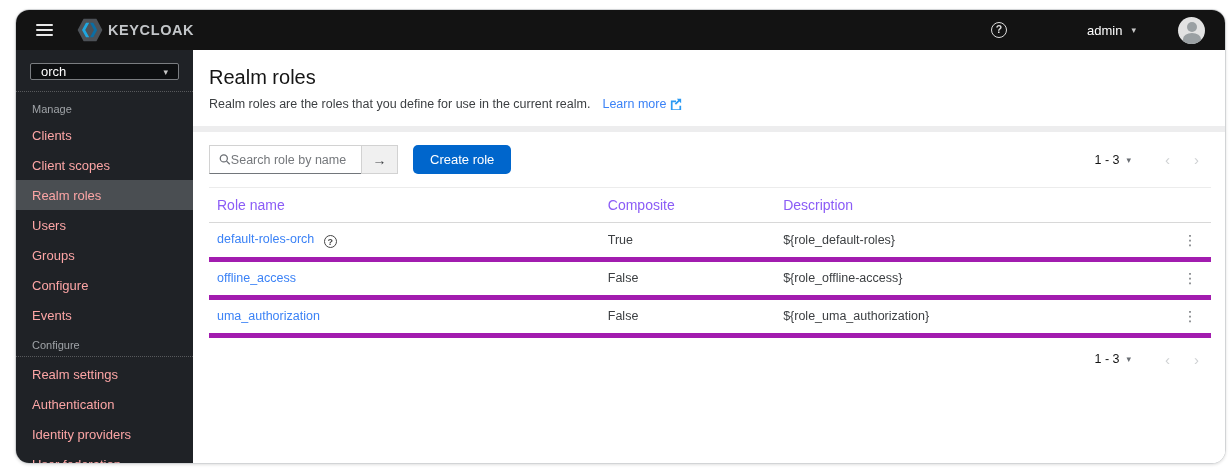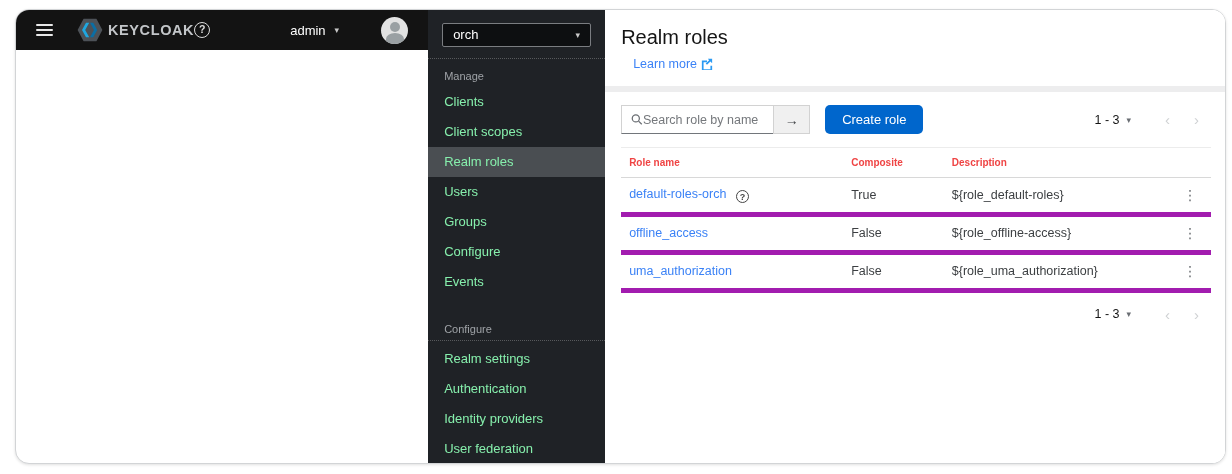--- a/index.html
+++ b/index.html
@@ -1,21 +1,21 @@
 <!DOCTYPE html>
 <html><head>
 <meta charset="utf-8">
 <style>
   * { box-sizing: border-box; margin: 0; padding: 0; }
   html, body { width: 1232px; height: 474px; background: #ffffff; font-family: "Liberation Sans", sans-serif; }
   .frame {
     position: absolute; left: 15px; top: 9px; width: 1211px; height: 455px;
     border: 1px solid #d2d4d6; border-radius: 14px; overflow: hidden;
     background: #ffffff; box-shadow: 0 1px 3px rgba(0,0,0,.12);
-    display: flex; flex-direction: row;
+    display: flex; flex-direction: column;
   }
   
   .topbar { height: 40px; flex: 0 0 auto; background: #131313; display: flex; align-items: center; padding: 0 20px; }
   .burger { width: 17px; height: 13px; display: flex; flex-direction: column; justify-content: space-between; cursor: pointer; }
   .burger span { display: block; height: 2.4px; background: #e8e8e8; border-radius: 1px; }
   .brand { display: flex; align-items: center; gap: 5px; margin-left: 24px; }
   .brand-text { color: #c3c6c9; font-weight: bold; font-size: 14.5px; letter-spacing: .6px; }
   .topbar-right { margin-left: auto; display: flex; align-items: center; }
   .help-circle { width: 16px; height: 16px; border: 1.4px solid #dcdcdc; border-radius: 50%; color: #dcdcdc;
     font-size: 10.5px; line-height: 13px; text-align: center; font-weight: bold; cursor: pointer; }
@@ -25,21 +25,21 @@
   .avatar .head { position: absolute; left: 8.5px; top: 5px; width: 10px; height: 10px; border-radius: 50%; background: #9aa0a3; }
   .avatar .body { position: absolute; left: 4.5px; top: 16px; width: 18px; height: 12px; border-radius: 50% 50% 0 0; background: #9aa0a3; }
   
   .body-row { flex: 1; display: flex; min-height: 0; }
   
   .sidebar { width: 177px; flex: 0 0 auto; background: #1f2226; display: flex; flex-direction: column; padding-top: 13px; }
   .realm-select { margin: 0 14px 11px; height: 30px; background: #0d0f11; border: 1px solid #7a7d81; border-radius: 2px;
     display: flex; align-items: center; justify-content: space-between; padding: 0 10px; font-size: 13px; color: #ffffff; cursor: pointer; }
   .side-divider { border: none; border-top: 1px dotted rgba(255,255,255,.25); margin: 0 0 2px; }
   .nav-label { font-size: 11px; color: #9fa3a7; padding: 9px 16px 5px; }
-  .nav-item { font-size: 13px; color: #86efac; padding: 7.5px 16px; cursor: pointer; }
+  .nav-item { font-size: 13px; color: #fca5a5; padding: 7.5px 16px; cursor: pointer; }
   .nav-item.selected { background: #4a4e52; }
   .nav-gap { height: 22px; }
   
   .main { flex: 1; min-width: 0; display: flex; flex-direction: column; background: #ffffff; }
   .page-header { background: #ffffff; padding: 16px 16px 15px; }
   .page-title { font-size: 20px; font-weight: 400; color: #151515; }
   .page-desc { margin-top: 8px; font-size: 12.5px; color: #3c3f42; display: flex; align-items: center; }
   .link { color: #3b82f6; text-decoration: none; cursor: pointer; }
   .learn-more { margin-left: 12px; display: inline-flex; align-items: center; gap: 4px; }
   .band { height: 6px; background: #ededee; flex: 0 0 auto; }
@@ -56,21 +56,21 @@
   .btn-primary { margin-left: 15px; height: 29px; padding: 4px 17px; background: #0066cc; color: #ffffff;
     border: none; border-radius: 5px; font-size: 13px; font-family: "Liberation Sans", sans-serif; cursor: pointer; }
   .flex-spacer { flex: 1; }
   .pagination { display: flex; align-items: center; font-size: 12.5px; color: #151515; }
   .pg-range { display: flex; align-items: center; gap: 7px; cursor: pointer; }
   .pg-caret { font-size: 9px; color: #6a6e73; }
   .pg-nav { display: flex; margin-left: 22px; }
   .pg-btn { color: #cfd1d3; font-size: 15px; padding: 0 12px; cursor: default; line-height: 1; }
   
   table { width: 100%; border-collapse: collapse; margin-top: 13px; }
-  thead th { text-align: left; font-size: 10px; font-weight: bold; color: #ef4444;
+  thead th { text-align: left; font-size: 14px; font-weight: normal; color: #8b5cf6;
     padding: 9px 8px; border-top: 1px solid #ececec; border-bottom: 1px solid #d8d8d8; }
   tbody td { font-size: 12.5px; color: #3c3f42; padding: 8.5px 8px; border-bottom: 5px solid #a21caf; }
   .q-icon { display: inline-flex; width: 13px; height: 13px; border: 1px solid #454545; border-radius: 50%;
     color: #454545; font-size: 9px; align-items: center; justify-content: center; margin-left: 6px;
     vertical-align: -2px; font-weight: bold; }
   .kebab-cell { text-align: right; }
   .kebab { color: #6a6e73; font-size: 14px; letter-spacing: 0; cursor: pointer; background: none; border: none; padding: 0 6px; }
   .bottom-pg { display: flex; justify-content: flex-end; padding: 14px 0; }
 </style>
 </head>
@@ -130,20 +130,21 @@
       <div class="nav-item">Realm settings</div>
       <div class="nav-item">Authentication</div>
       <div class="nav-item">Identity providers</div>
       <div class="nav-item">User federation</div>
     </nav>
 
     <main class="main">
       <section class="page-header">
         <h1 class="page-title">Realm roles</h1>
         <div class="page-desc">
+          <span>Realm roles are the roles that you define for use in the current realm.</span>
           <a class="link learn-more">
             <span>Learn more</span>
             <svg width="12" height="12" viewBox="0 0 14 14">
               <path d="M1 4 h6 v2 H3 v8 h8 v-4 h2 v6 H1 Z" fill="#2b9af3" transform="translate(0,-1)"></path>
               <path d="M8 1 h5 v5 l-2,-2 -4,4 -1.5,-1.5 4,-4 Z" fill="#2b9af3"></path>
             </svg>
           </a>
         </div>
       </section>
 

